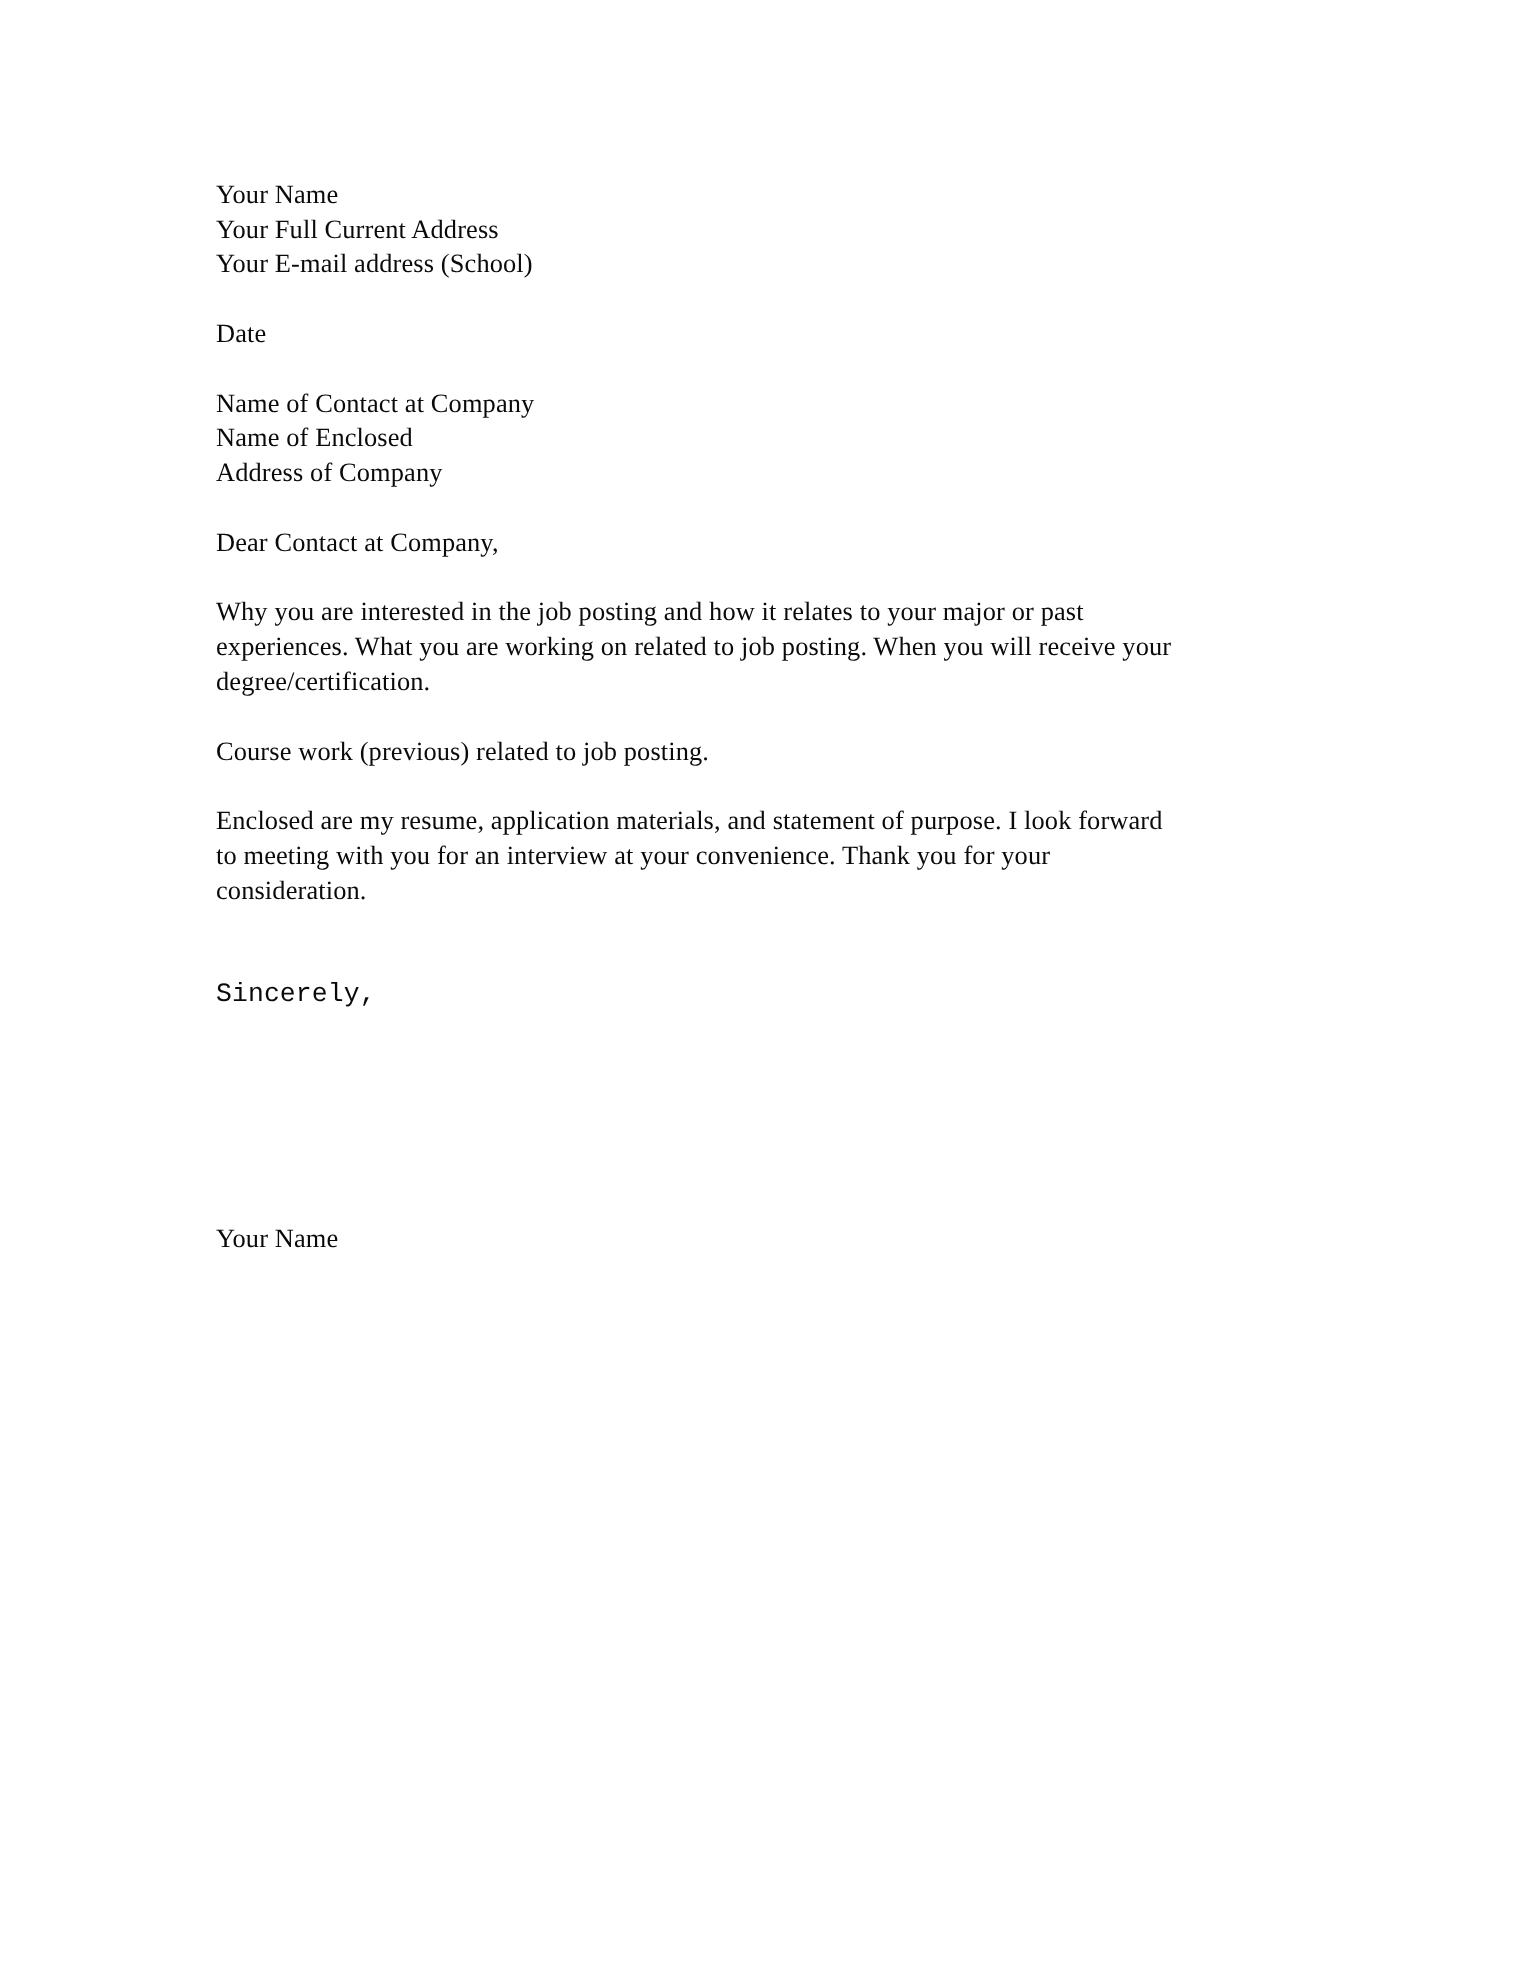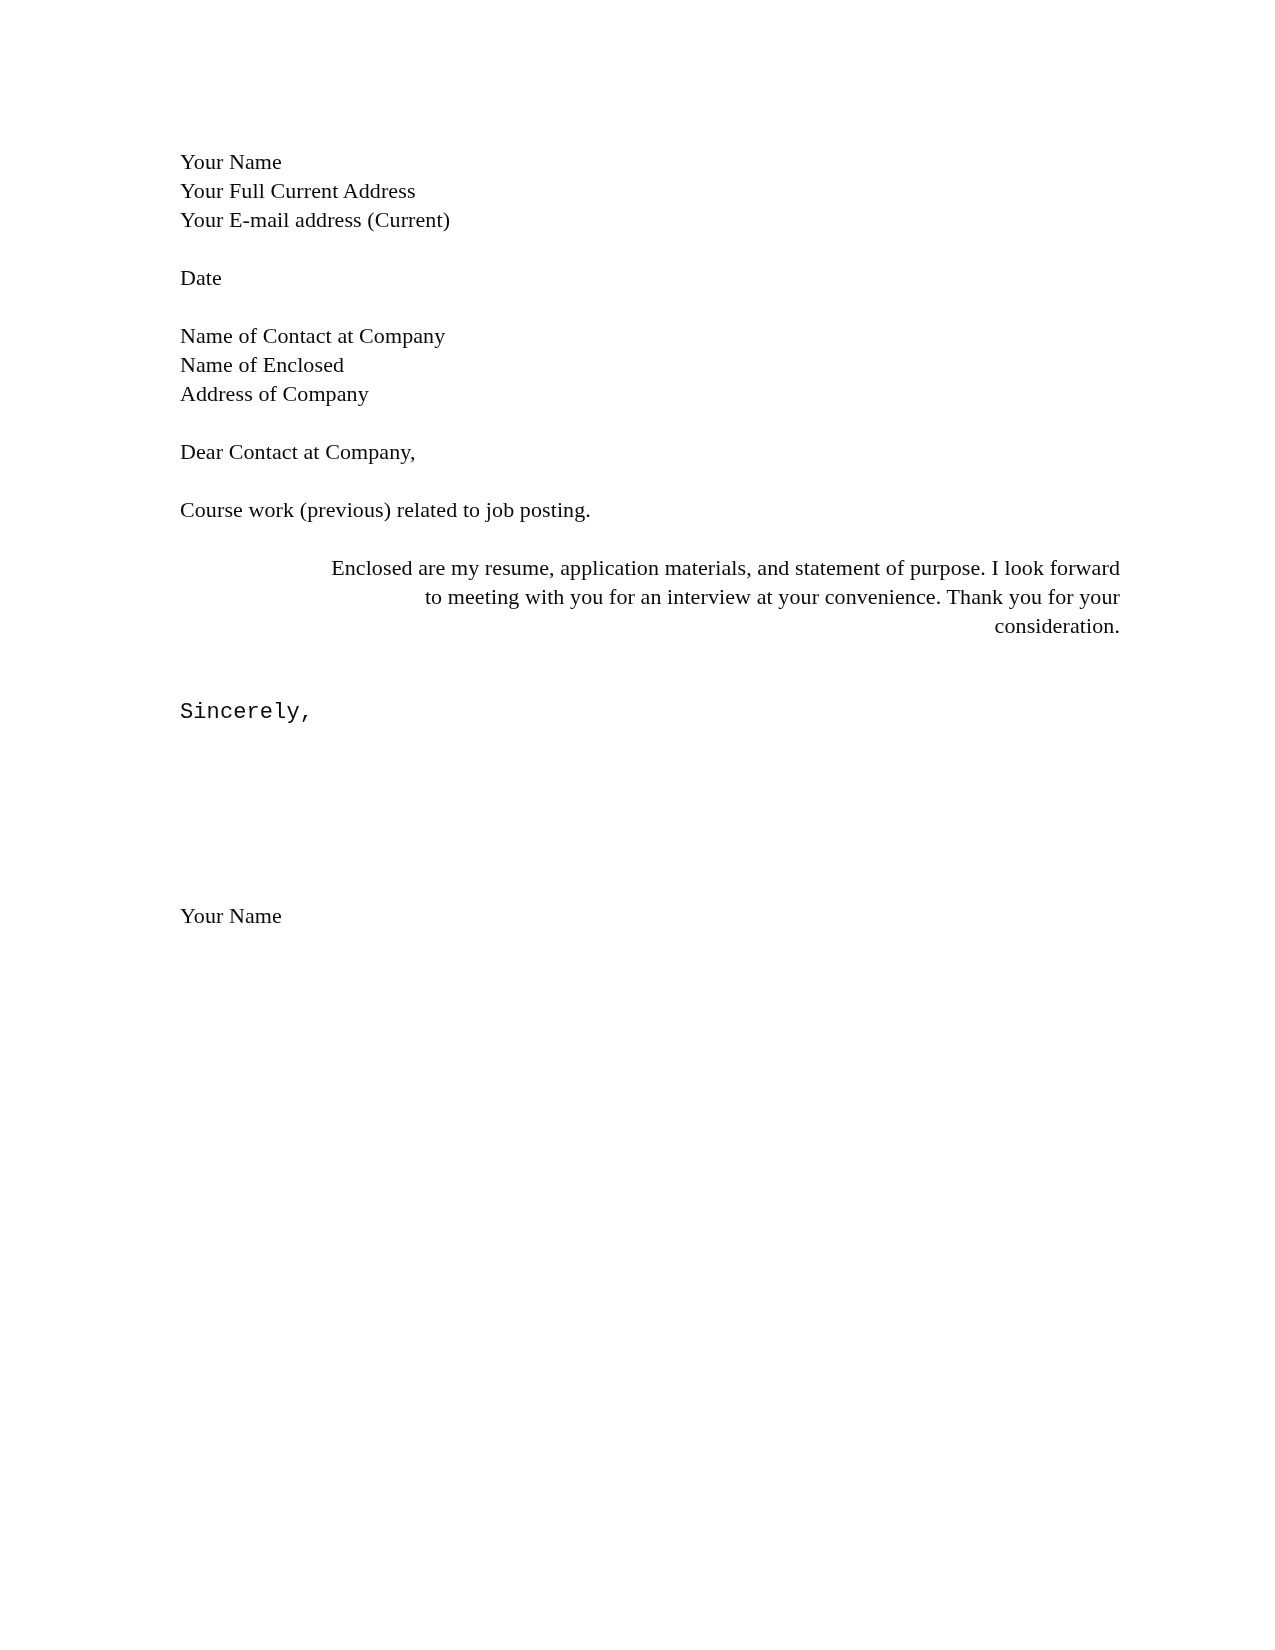--- a/index.html
+++ b/index.html
@@ -20,21 +20,20 @@
     position: absolute;
     left: 180px;
     top: 147px;
     width: 940px;
   }
   .block {
     margin: 0 0 29px 0;
   }
   .block.after-body {
     margin-bottom: 58px;   
-    text-align: right;
   }
   .block.signature-gap {
     margin-bottom: 174px;  
     font-family: Liberation Mono, monospace;
   }
   .line {
     font-size: 22px;
     line-height: 29px;
     white-space: nowrap;
     letter-spacing: 0.1px;
@@ -42,37 +41,42 @@
 </style>
 </head>
 <body>
 
 <div class="page">
   <div class="letter">
 
     <div class="block">
       <div class="line">Your Name</div>
       <div class="line">Your Full Current Address</div>
-      <div class="line">Your E-mail address (Current)</div>
+      <div class="line">Your E-mail address (School)</div>
     </div>
 
     <div class="block">
       <div class="line">Date</div>
     </div>
 
     <div class="block">
       <div class="line">Name of Contact at Company</div>
       <div class="line">Name of Enclosed</div>
       <div class="line">Address of Company</div>
     </div>
 
     <div class="block">
       <div class="line">Dear Contact at Company,</div>
     </div>
 
+    <div class="block">
+      <div class="line">Why you are interested in the job posting and how it relates to your major or past</div>
+      <div class="line">experiences. What you are working on related to job posting. When you will receive your</div>
+      <div class="line">degree/certification.</div>
+    </div>
 
     <div class="block">
       <div class="line">Course work (previous) related to job posting.</div>
     </div>
 
 
     <div class="block after-body">
       <div class="line">Enclosed are my resume, application materials, and statement of purpose. I look forward</div>
       <div class="line">to meeting with you for an interview at your convenience. Thank you for your</div>
       <div class="line">consideration.</div>

